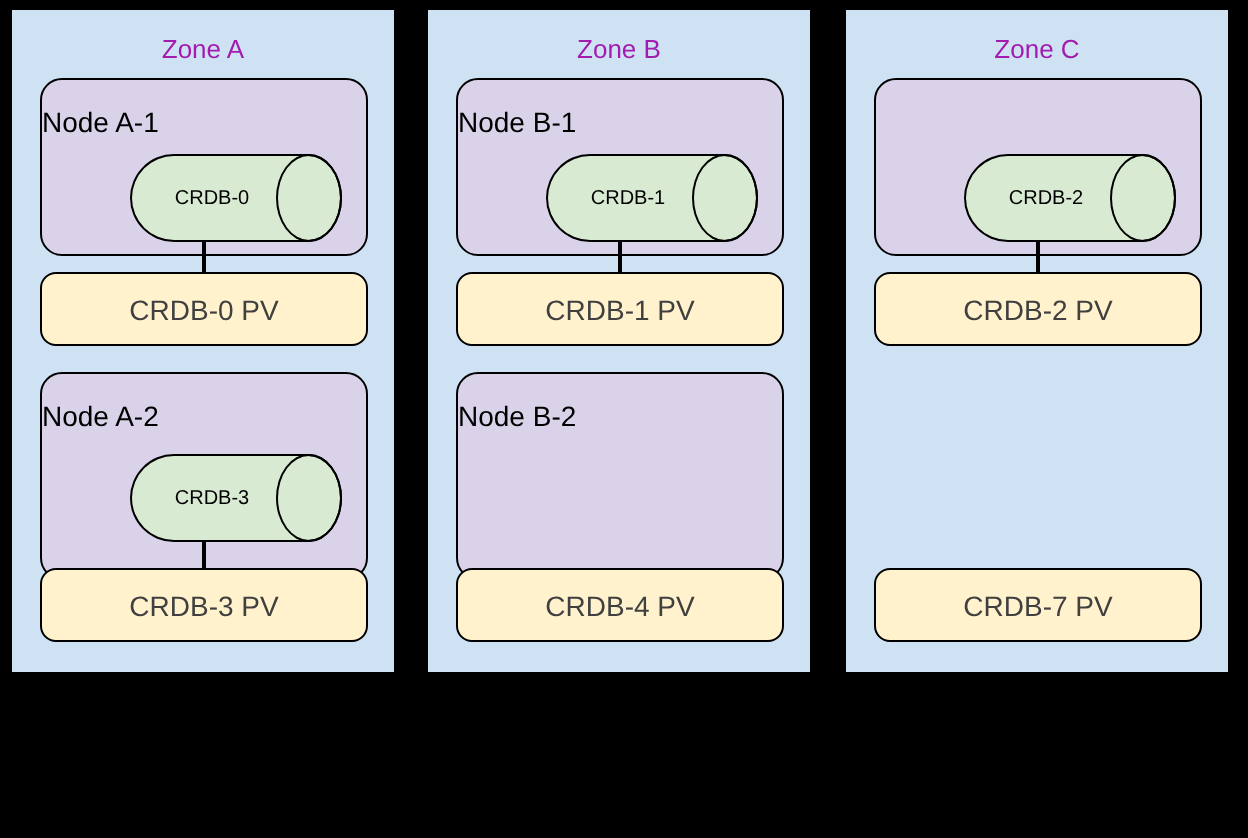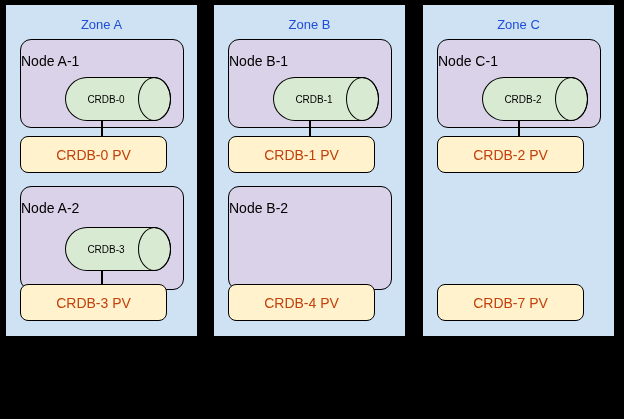--- a/index.html
+++ b/index.html
@@ -12,21 +12,21 @@
   }
   .canvas { position: absolute; left: 0; top: 0; width: 624px; height: 419px; background: var(--bg, #000); }
   .zone {
     position: absolute; top: 4px; width: 193px; height: 333px;
     background: var(--zone-fill, #cfe2f3);
     border: 1px solid var(--border, #000);
     box-sizing: border-box;
   }
   .zone-label {
     position: absolute; top: 12px; left: 0; right: 0;
-    text-align: center; font-size: 13px; color: #1d4ed8;
+    text-align: center; font-size: 13px; color: #a21caf;
   }
   .node {
     position: absolute; left: 14px; width: 164px;
     background: var(--node-fill, #d9d2e9);
     border: 1px solid var(--border, #000);
     border-radius: 11px;
     box-sizing: border-box;
   }
   .node-1 { top: 34px; height: 89px; }
   .node-2 { top: 181px; height: 104px; }
@@ -48,27 +48,27 @@
   }
   .disk-label {
     position: absolute; left: 0; top: 0; width: 80px; height: 100%;
     display: flex; align-items: center; justify-content: center;
     font-size: 10px; color: #000;
   }
   .connector { position: absolute; left: 95px; width: 2px; background: var(--border, #000); }
   .connector.c1 { top: 115px; height: 16px; }
   .connector.c2 { top: 265px; height: 14px; }
   .pv {
-    position: absolute; left: 14px; width: 147px; height: 37px;
+    position: absolute; left: 14px; width: 164px; height: 37px;
     background: var(--pv-fill, #fff2cc);
     border: 1px solid var(--border, #000);
     border-radius: 8px;
     box-sizing: border-box;
     display: flex; align-items: center; justify-content: center;
-    font-size: 14px; color: #c2410c;
+    font-size: 14px; color: #404040;
   }
   .pv-1 { top: 131px; }
   .pv-2 { top: 279px; }
 </style>
 </head>
 <body>
 
 <div class="canvas">
 
   <div class="zone" style="left:5px">
@@ -116,21 +116,20 @@
     </div>
     <div class="pv pv-2">
       <span>CRDB-4 PV</span>
     </div>
   </div>
 
   <div class="zone" style="left:422px">
     <div class="zone-label">Zone C</div>
 
     <div class="node node-1">
-      <div class="node-label">Node C-1</div>
       <div class="disk">
         <span class="disk-label">CRDB-2</span>
       </div>
     </div>
     <div class="connector c1"></div>
     <div class="pv pv-1">
       <span>CRDB-2 PV</span>
     </div>
 
     <div class="pv pv-2">

